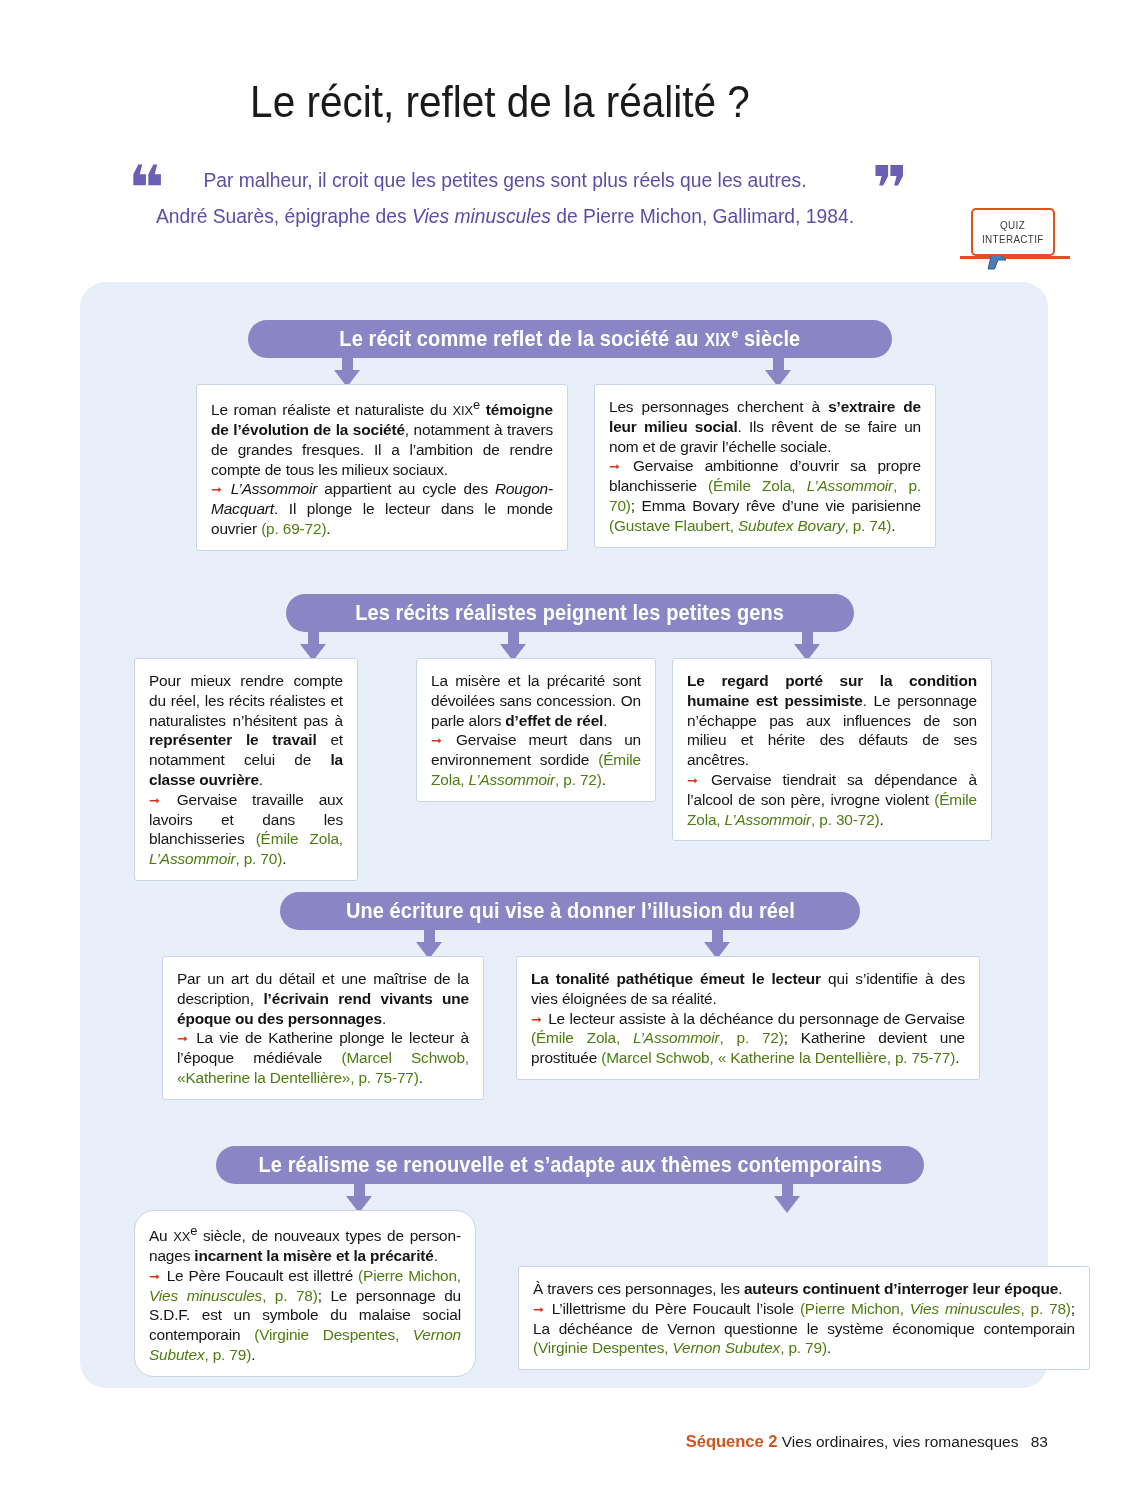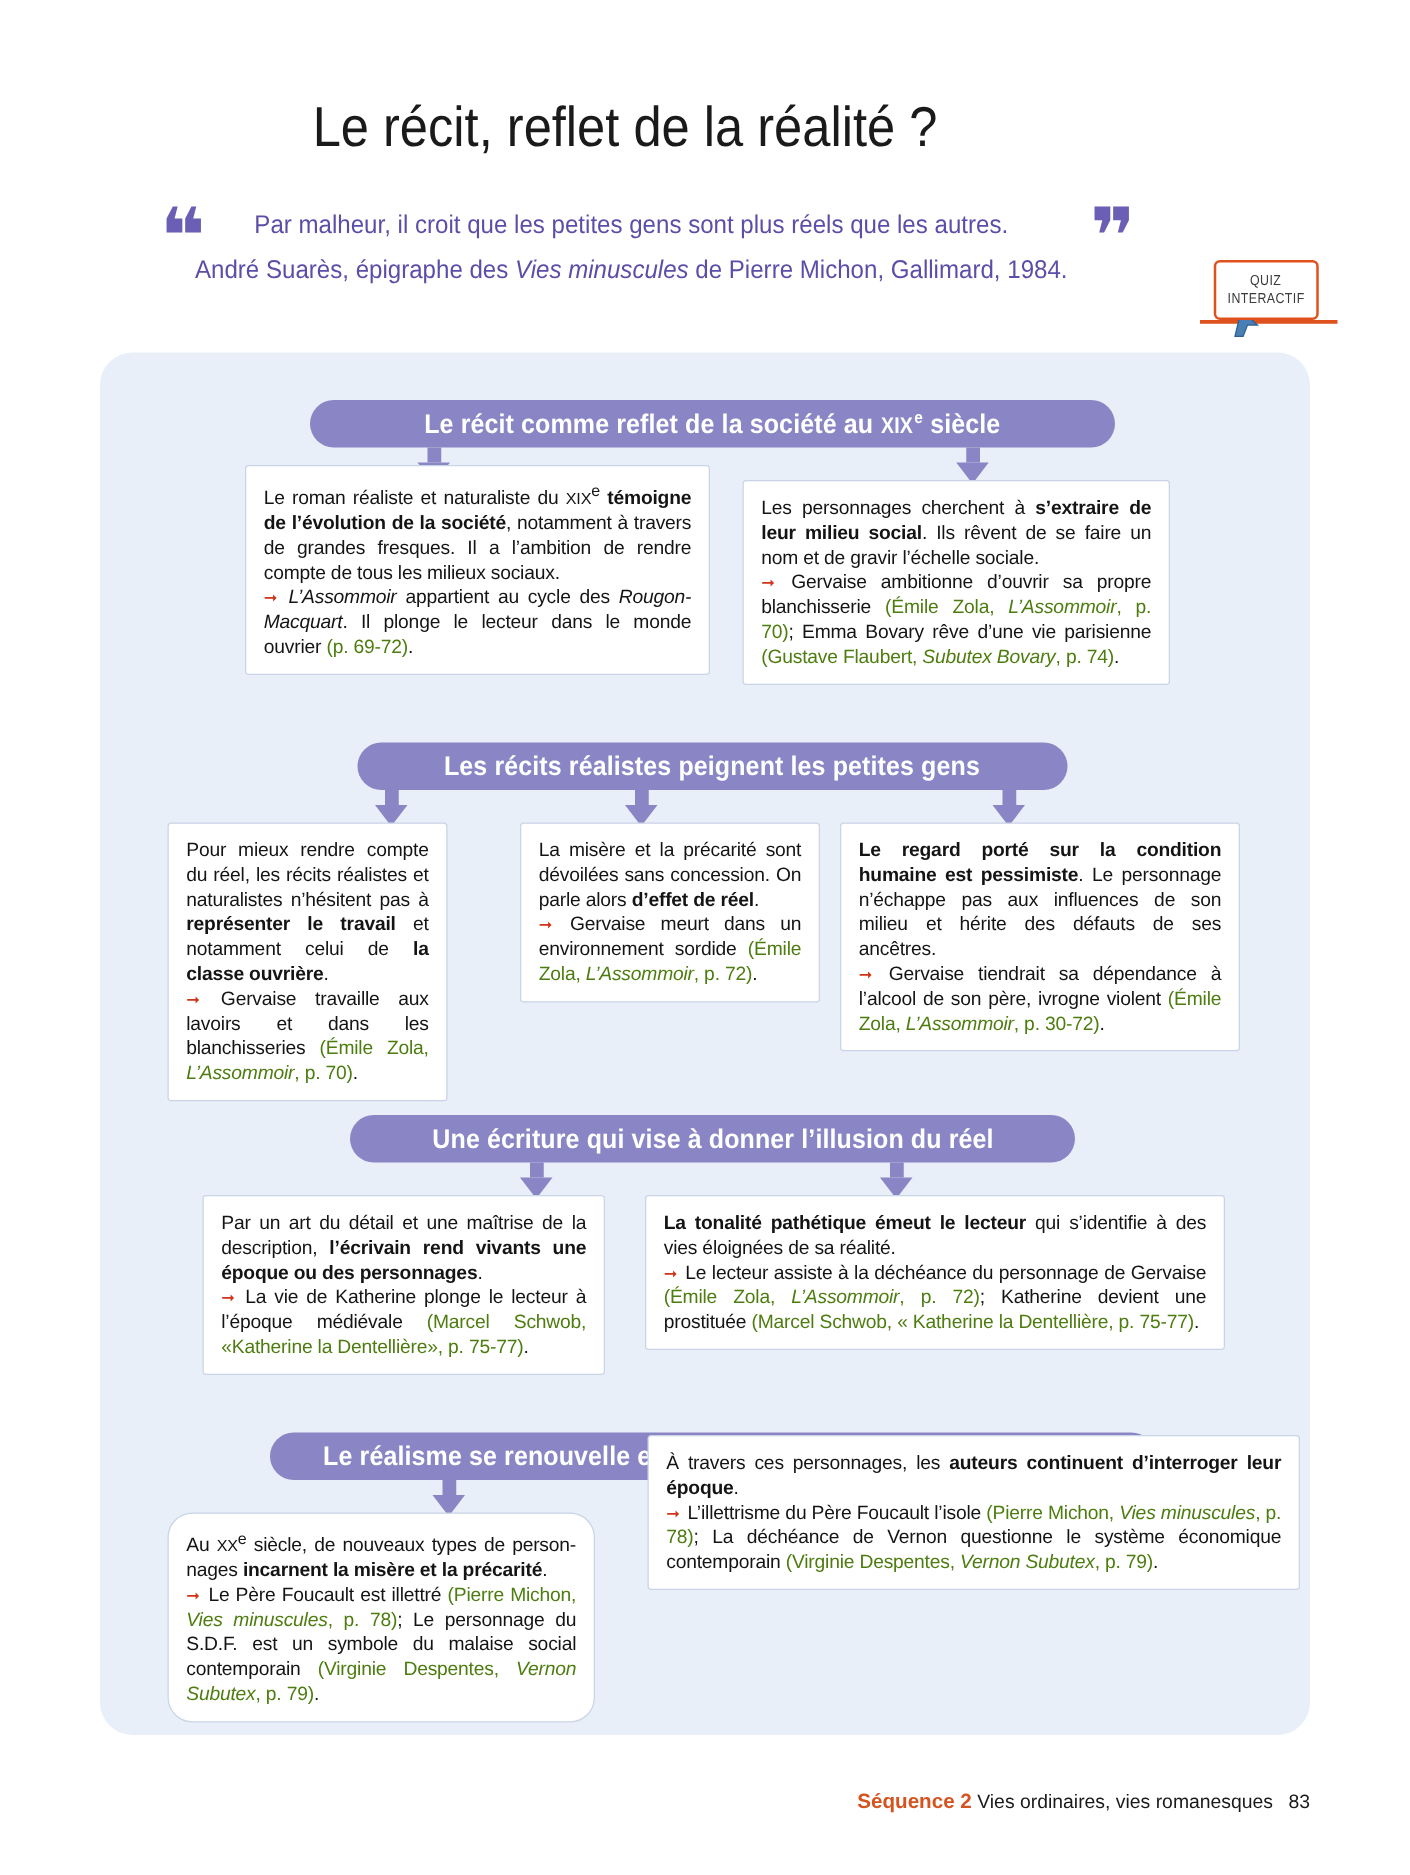--- a/index.html
+++ b/index.html
@@ -229,21 +229,21 @@
   <div class="panel"></div>
 
   <div id="flow">
       <div class="pill" style="left: 248px; top: 320px; width: 644px;">
         <span>Le récit comme reflet de la société au <span class="smallcaps">XIX</span><sup>e</sup> siècle</span>
       </div>
       <div class="arrow-stem" style="left: 341.5px; top: 358px; height: 12px;"></div>
       <div class="arrow" style="left: 334px; top: 370px;"></div>
       <div class="arrow-stem" style="left: 772.5px; top: 358px; height: 12px;"></div>
       <div class="arrow" style="left: 765px; top: 370px;"></div>
-      <div class="box" style="left: 196px; top: 372px; width: 372px;">
+      <div class="box" style="left: 196px; top: 384px; width: 372px;">
         <p class="just">Le roman réaliste et naturaliste du <span class="smallcaps">XIX</span><sup>e</sup> <b>témoigne de l’évolution de la société</b>, notamment à travers de grandes fresques. Il a l’ambition de rendre compte de tous les milieux sociaux.</p>
         <p class="just"><span class="bullet">➞</span> <i>L’Assommoir</i> appartient au cycle des <i>Rougon-Macquart</i>. Il plonge le lecteur dans le monde ouvrier <span class="ref">(p. 69-72)</span>.</p>
       </div>
       <div class="box" style="left: 594px; top: 384px; width: 342px;">
         <p class="just">Les personnages cherchent à <b>s’extraire de leur milieu social</b>. Ils rêvent de se faire un nom et de gravir l’échelle sociale.</p>
         <p class="just"><span class="bullet">➞</span> Gervaise ambitionne d’ouvrir sa propre blanchisserie <span class="ref">(Émile Zola, </span><span class="ref"><i>L’Assommoir</i></span><span class="ref">, p. 70)</span>; Emma Bovary rêve d’une vie parisienne <span class="ref">(Gustave Flaubert, </span><span class="ref"><i>Subutex Bovary</i></span><span class="ref">, p. 74)</span>.</p>
       </div>
       <div class="pill" style="left: 286px; top: 594px; width: 568px; text-align: center;">
         <span>Les récits réalistes peignent les petites gens</span>
       </div>
@@ -284,21 +284,21 @@
         <span>Le réalisme se renouvelle et s’adapte aux thèmes contemporains</span>
       </div>
       <div class="arrow-stem" style="left: 353.5px; top: 1184px; height: 12px;"></div>
       <div class="arrow" style="left: 346px; top: 1196px;"></div>
       <div class="arrow-stem" style="left: 781.5px; top: 1184px; height: 12px;"></div>
       <div class="arrow" style="left: 774px; top: 1196px;"></div>
       <div class="box" style="left: 134px; top: 1210px; width: 342px; border-radius: 20px;">
         <p class="just">Au <span class="smallcaps">XX</span><sup>e</sup> siècle, de nouveaux types de person­nages <b>incarnent la misère et la précarité</b>.</p>
         <p class="just"><span class="bullet">➞</span> Le Père Foucault est illettré <span class="ref">(Pierre Michon, </span><span class="ref"><i>Vies minuscules</i></span><span class="ref">, p. 78)</span>; Le personnage du S.D.F. est un symbole du malaise social contemporain <span class="ref">(Virginie Despentes, </span><span class="ref"><i>Vernon Subutex</i></span><span class="ref">, p. 79)</span>.</p>
       </div>
-      <div class="box" style="left: 518px; top: 1148px; width: 522px;">
+      <div class="box" style="left: 518px; top: 1266px; width: 572px;">
         <p class="just">À travers ces personnages, les <b>auteurs continuent d’interroger leur époque</b>.</p>
         <p class="just"><span class="bullet">➞</span> L’illettrisme du Père Foucault l’isole <span class="ref">(Pierre Michon, </span><span class="ref"><i>Vies minus­cules</i></span><span class="ref">, p. 78)</span>; La déchéance de Vernon questionne le système économique contemporain <span class="ref">(Virginie Despentes, </span><span class="ref"><i>Vernon Subutex</i></span><span class="ref">, p. 79)</span>.</p>
       </div>
     </div>
 
   <div class="footer">
     <span class="seq">Séquence 2</span>
     <span>Vies ordinaires, vies romanesques</span>
     <span class="pg">83</span>
   </div>

